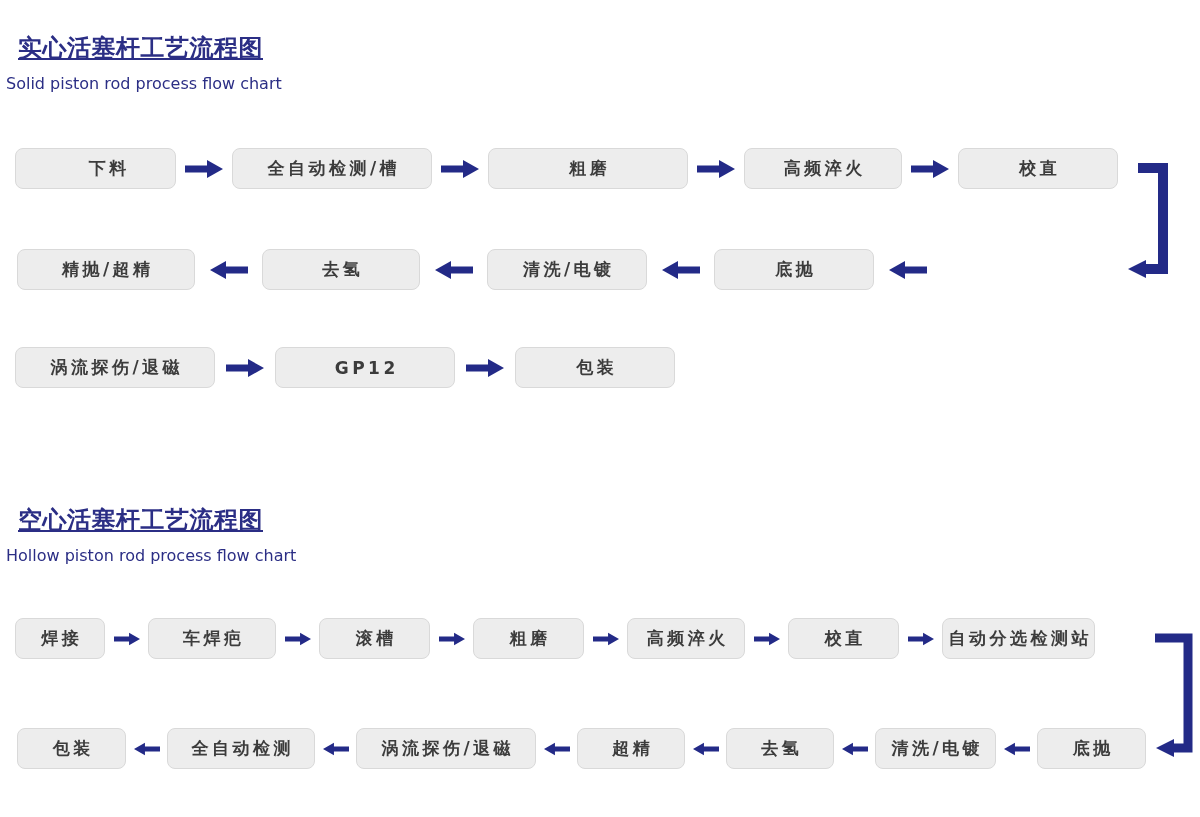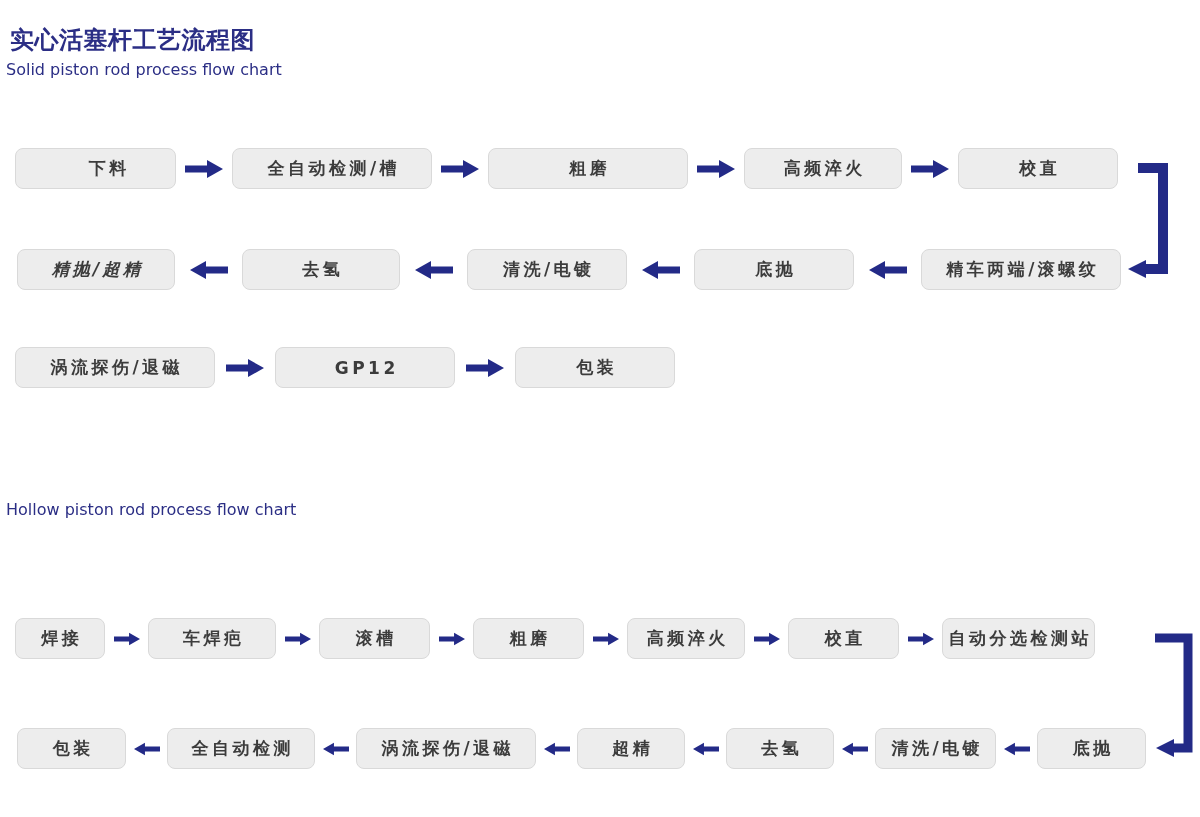--- a/index.html
+++ b/index.html
@@ -21,26 +21,27 @@
     top: 0;
     width: 100%;
     height: 100%;
     pointer-events: none;
   }
   .chart-header {
     position: absolute;
     left: 6px;
   }
   .chart-title {
-    margin: 4px;
+    margin: 12px;
     font-size: 24px;
     line-height: 28px;
     font-weight: bold;
     color: #2B2E85;
     letter-spacing: 0.5px;
+    text-decoration: underline;
   }
   .chart-subtitle {
     margin-top: 6px;
     font-size: 16px;
     line-height: 19px;
     font-weight: 500;
     color: #2B2E85;
   }
   .flow-row {
     position: absolute;
@@ -119,21 +120,21 @@
           <div class="flow-arrow" style="width: 56px;">
             <svg width="38" height="20" viewBox="0 0 38 20">
               <polygon points="0,6.5 22,6.5 22,1 38,10 22,19 22,13.5 0,13.5" fill="#232A87"></polygon>
             </svg>
           </div>
           <div class="flow-box" style="width: 160px;">
             <span>校直</span>
           </div>
         </div>
         <div class="flow-row" style="left: 17px; top: 249px;">
-          <div class="flow-box" style="width: 158px; font-style: italic;">
+          <div class="flow-box" style="width: 178px;">
             <span>精抛/超精</span>
           </div>
           <div class="flow-arrow" style="width: 67px;">
             <svg width="38" height="20" viewBox="0 0 38 20">
               <polygon points="38,6.5 16,6.5 16,1 0,10 16,19 16,13.5 38,13.5" fill="#232A87"></polygon>
             </svg>
           </div>
           <div class="flow-box" style="width: 158px;">
             <span>去氢</span>
           </div>
@@ -150,23 +151,20 @@
               <polygon points="38,6.5 16,6.5 16,1 0,10 16,19 16,13.5 38,13.5" fill="#232A87"></polygon>
             </svg>
           </div>
           <div class="flow-box" style="width: 160px;">
             <span>底抛</span>
           </div>
           <div class="flow-arrow" style="width: 67px;">
             <svg width="38" height="20" viewBox="0 0 38 20">
               <polygon points="38,6.5 16,6.5 16,1 0,10 16,19 16,13.5 38,13.5" fill="#232A87"></polygon>
             </svg>
-          </div>
-          <div class="flow-box" style="width: 200px;">
-            <span>精车两端/滚螺纹</span>
           </div>
         </div>
         <div class="flow-row" style="left: 15px; top: 347px;">
           <div class="flow-box" style="width: 200px;">
             <span>涡流探伤/退磁</span>
           </div>
           <div class="flow-arrow" style="width: 60px;">
             <svg width="38" height="20" viewBox="0 0 38 20">
               <polygon points="0,6.5 22,6.5 22,1 38,10 22,19 22,13.5 0,13.5" fill="#232A87"></polygon>
             </svg>
@@ -185,20 +183,21 @@
         </div>
       </div>
     <svg class="elbow" style="left:1118px; top:158px;" width="62" height="124">
       <path d="M 20 10 H 45 V 111 H 28" fill="none" stroke="#232A87" stroke-width="10"></path>
       <polygon points="28,102 28,120 10,111" fill="#232A87"></polygon>
     </svg>
   </div>
 
   <div class="chart-section">
     <div class="chart-header" style="top:494px;">
+      <h2 class="chart-title">空心活塞杆工艺流程图</h2>
       <div class="chart-subtitle">Hollow piston rod process flow chart</div>
     </div>
     <div class="rows-host">
         <div class="flow-row" style="left: 15px; top: 618px;">
           <div class="flow-box" style="width: 90px;">
             <span>焊接</span>
           </div>
           <div class="flow-arrow" style="width: 43px;">
             <svg width="26" height="18" viewBox="0 0 38 20">
               <polygon points="0,6.5 22,6.5 22,1 38,10 22,19 22,13.5 0,13.5" fill="#232A87"></polygon>

